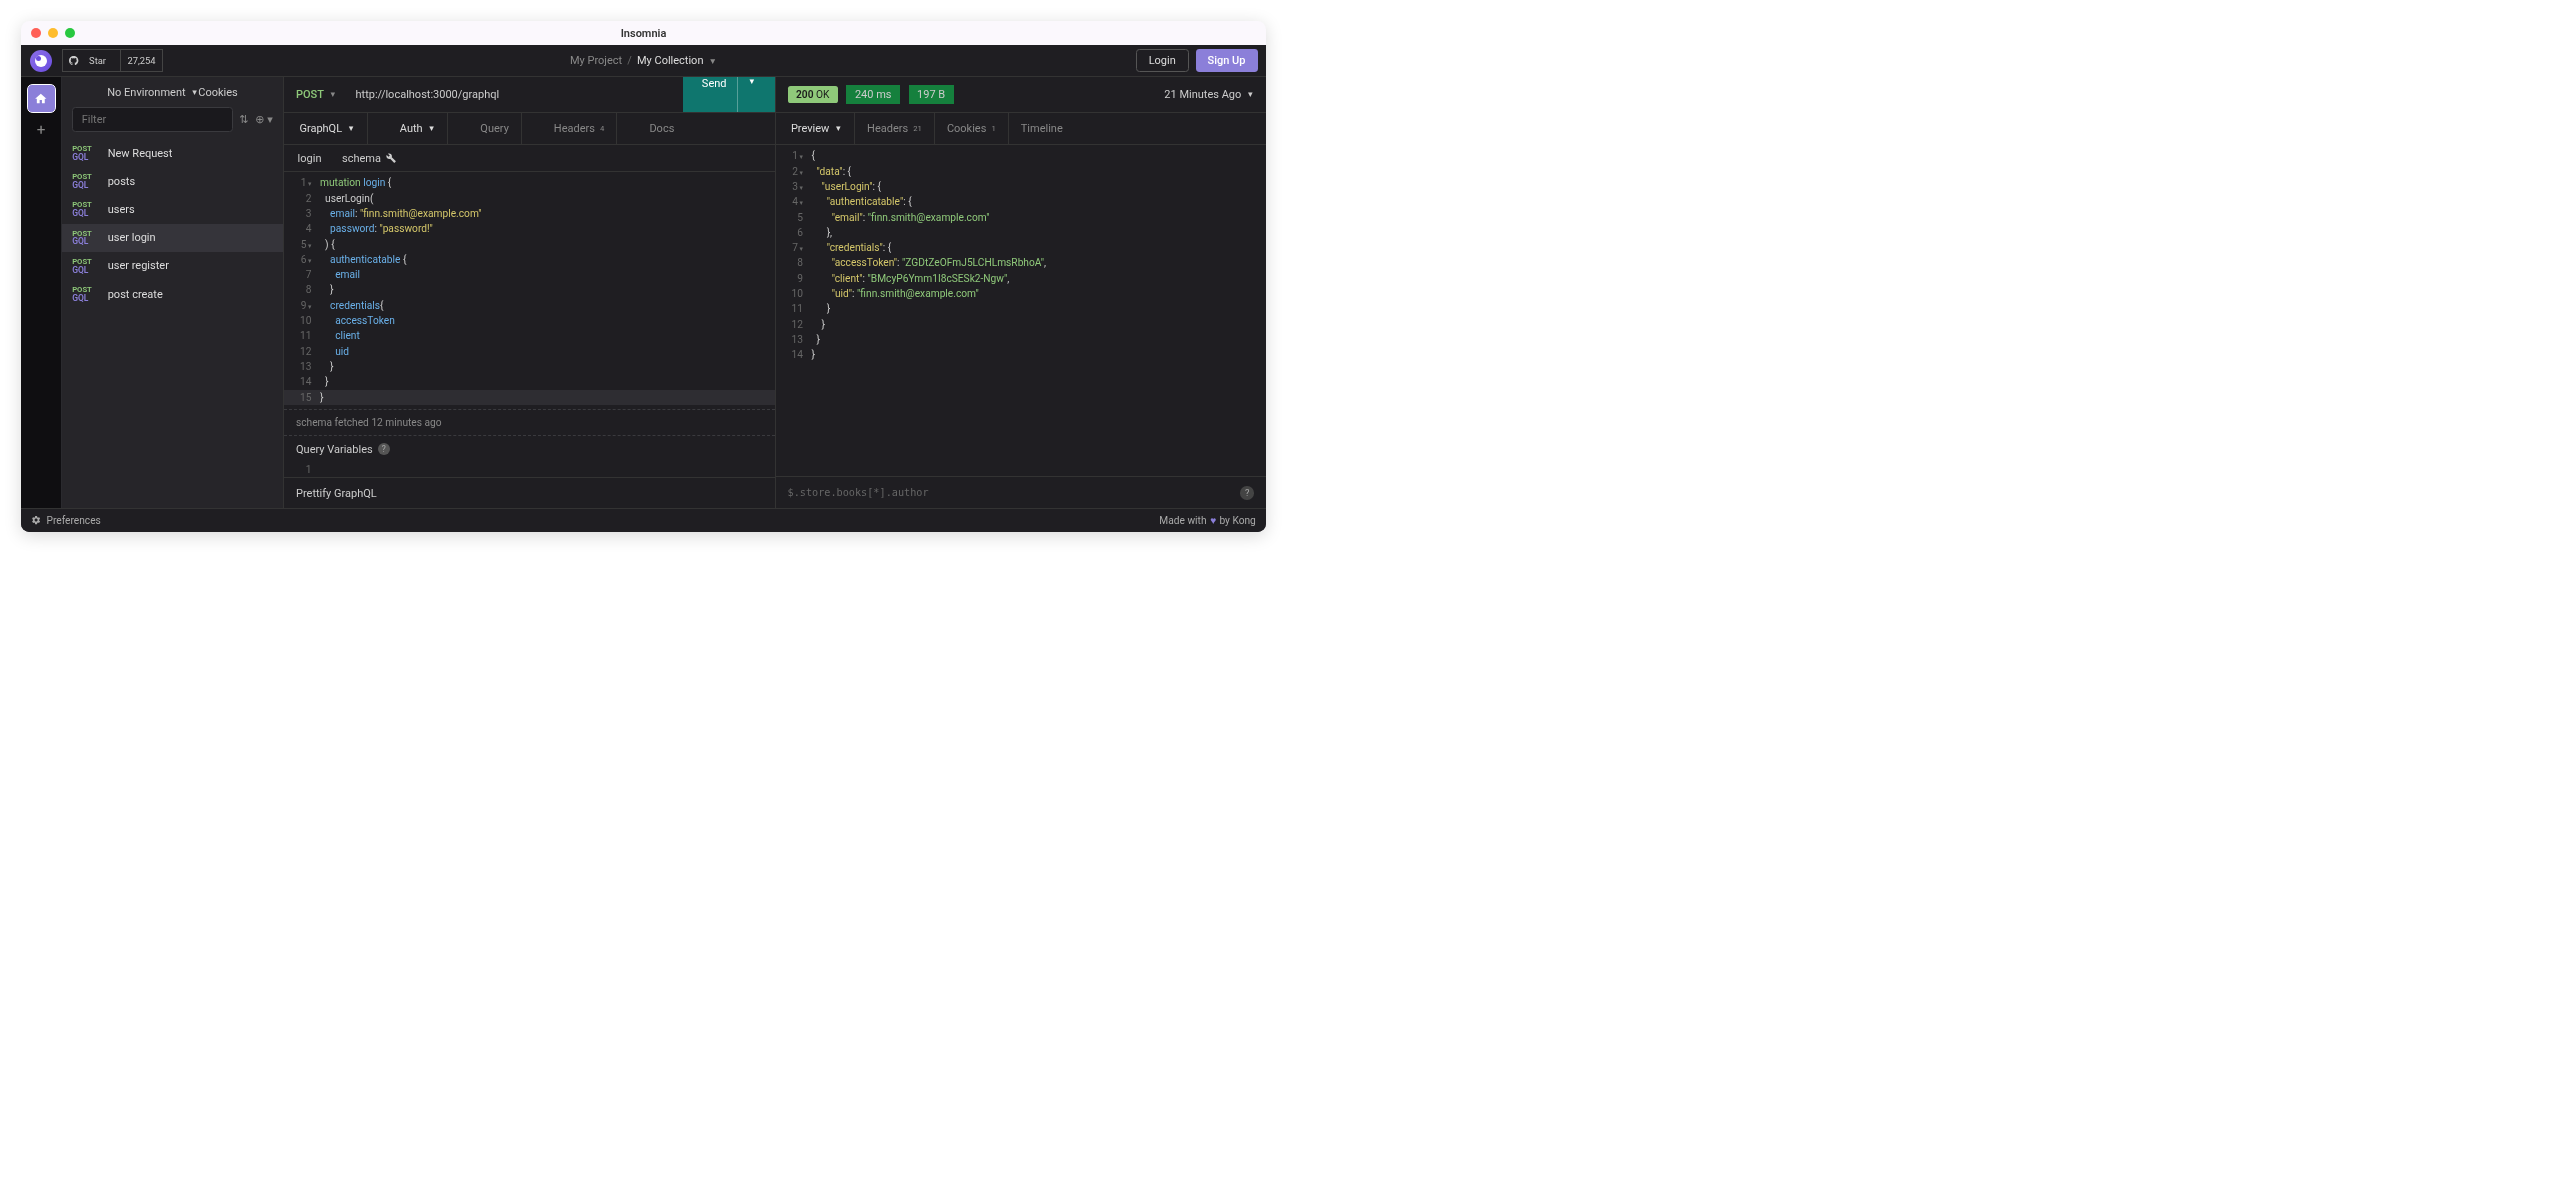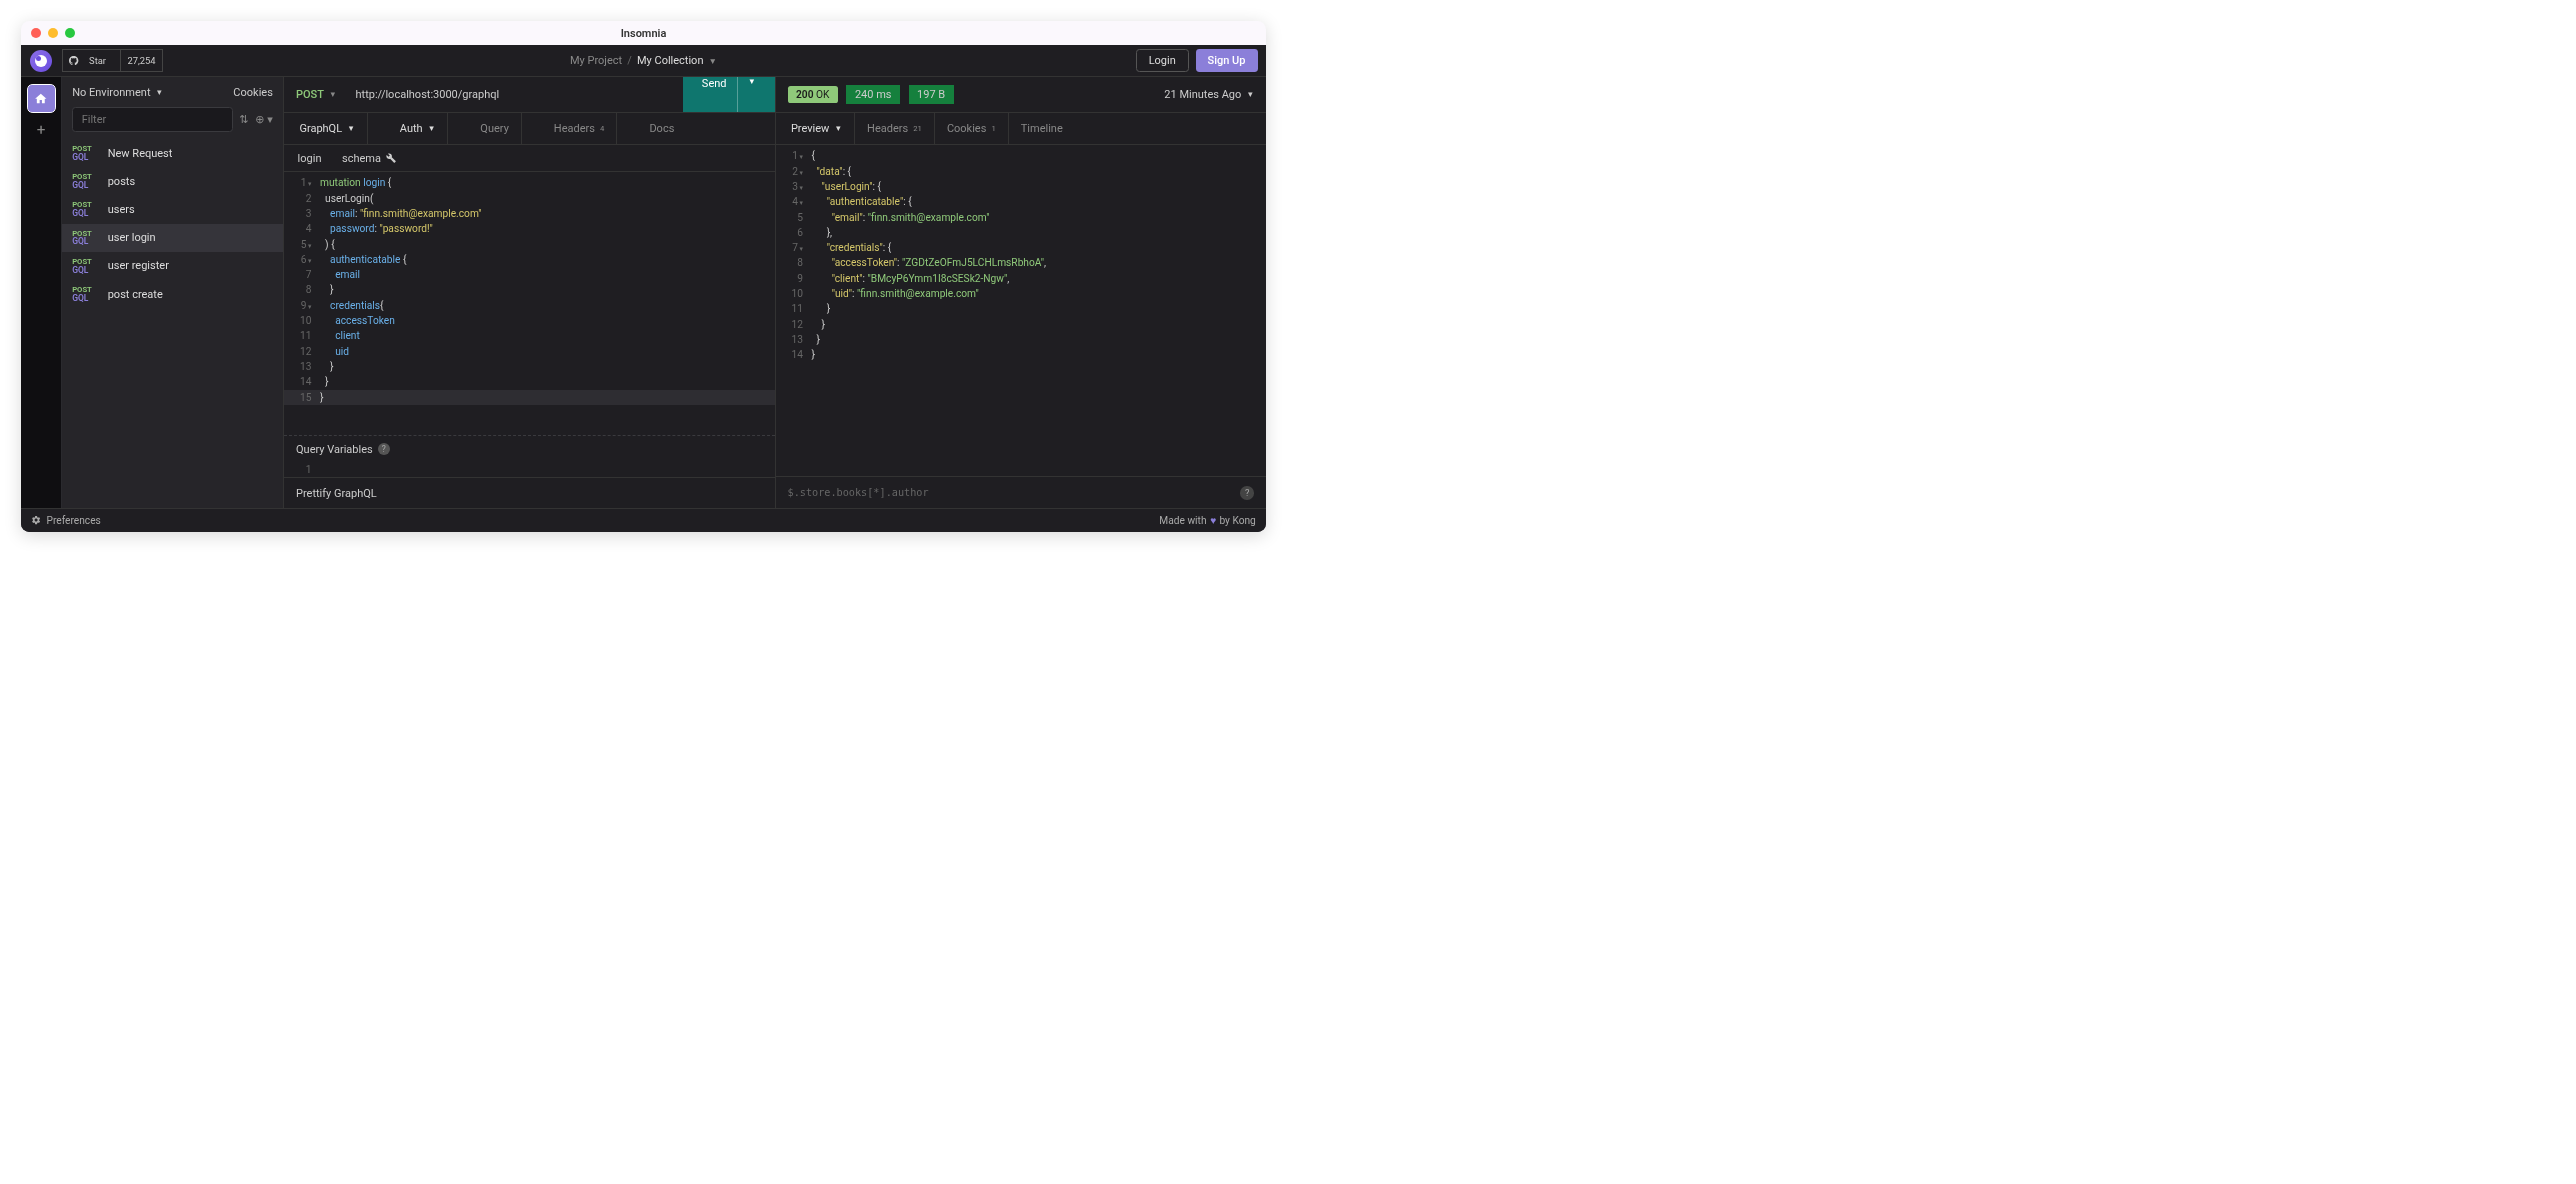--- a/index.html
+++ b/index.html
@@ -26,21 +26,21 @@
 .breadcrumb .chev{color:#888;font-size:8.5px}
 .auth-btns{margin-left:auto;display:flex;gap:6.8px}
 .btn{padding:4.3px 12px;border-radius:3.4px;font-size:11px;cursor:pointer;border:none}
 .btn-login{background:transparent;border:0.9px solid #555;color:#ddd}
 .btn-signup{background:#8b7fd9;color:#fff;font-weight:500}
 .main{flex:1;display:flex;min-height:0}
 .rail{width:41px;background:#0f0e11;border-right:0.9px solid #2a2a2e;display:flex;flex-direction:column;align-items:center;padding-top:6.8px;gap:8.5px}
 .rail-home{width:29px;height:29px;border-radius:5.1px;background:#8b7fd9;display:flex;align-items:center;justify-content:center;border:1.7px solid #fff;outline:1.7px solid #0f0e11}
 .rail-add{color:#888;font-size:15.3px;cursor:pointer}
 .sidebar{width:222px;background:#262529;border-right:0.9px solid #333;display:flex;flex-direction:column}
-.sb-top{padding:8.5px 10.2px;display:flex;align-items:center;justify-content:space-between;font-size:11px}
+.sb-top{padding:8.5px 10.2px;display:flex;align-items:center;justify-content:center;font-size:11px}
 .sb-env{color:#ccc;display:flex;align-items:center;gap:5.1px;cursor:pointer}
 .sb-cookies{color:#ccc;cursor:pointer}
 .sb-filter{padding:0 10.2px 6.8px;display:flex;gap:6.8px;align-items:center}
 .sb-filter input{flex:1;background:#1a191d;border:0.9px solid #3a3a3e;border-radius:3.4px;padding:5.1px 8.5px;color:#ccc;font-size:11px}
 .sb-filter .sort,.sb-filter .add{color:#888;cursor:pointer;font-size:11px}
 .sb-list{flex:1;overflow:auto}
 .sb-item{padding:6px 10.2px;display:flex;align-items:center;gap:8.5px;cursor:pointer;font-size:11px}
 .sb-item.active{background:#35343a}
 .sb-badge{display:flex;flex-direction:column;align-items:flex-start;line-height:1;min-width:27px}
 .sb-badge .m{font-size:7.7px;font-weight:600;color:#8fc97a}
@@ -296,20 +296,21 @@
                 </div>
               <div class="line">
                   <span class="gutter">14</span>
                   <span class="codetxt">  <span class="punc">}</span></span>
                 </div>
               <div class="line hl">
                   <span class="gutter">15</span>
                   <span class="codetxt"><span class="punc">}</span></span>
                 </div>
             </div>
+            <div class="schema-status">schema fetched 12 minutes ago</div>
             <div class="qvars">
                 <span>Query Variables</span>
                 <span class="help">?</span>
               </div>
             <div class="qvar-code">
                 <div class="line">
                   <span class="gutter">1</span>
                   <span class="codetxt"></span>
                 </div>
               </div>

